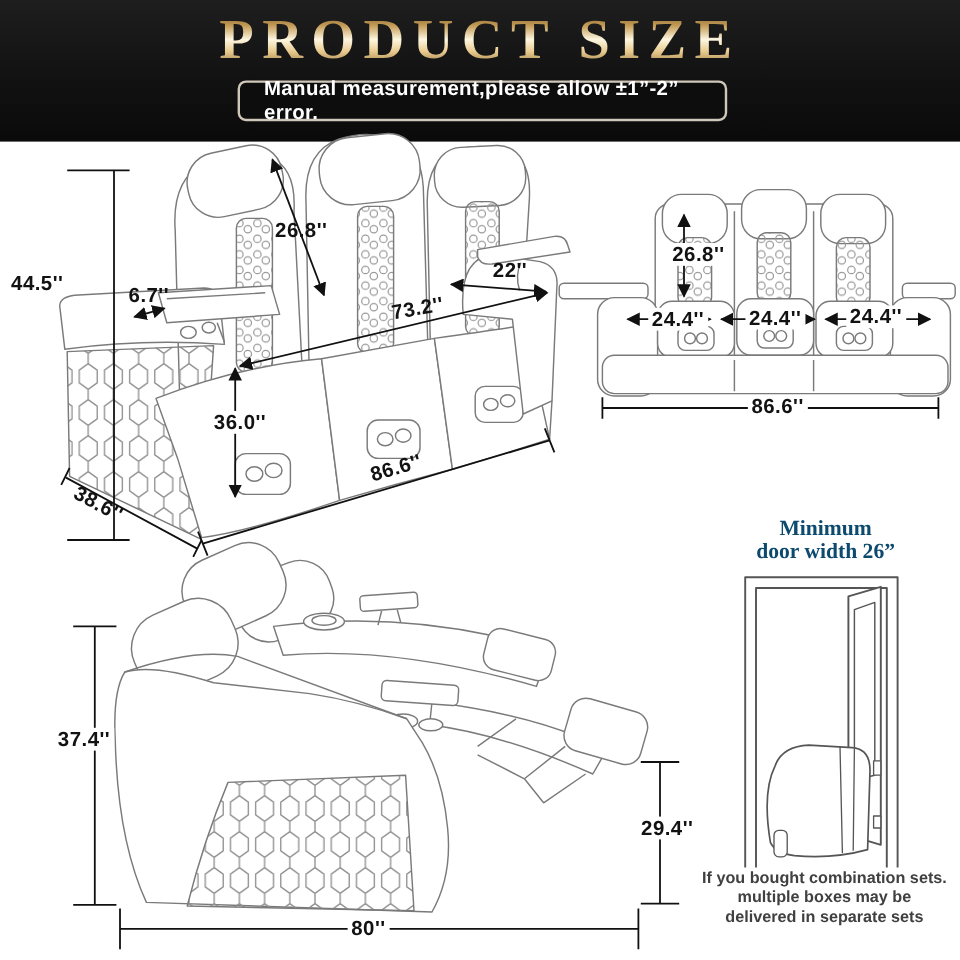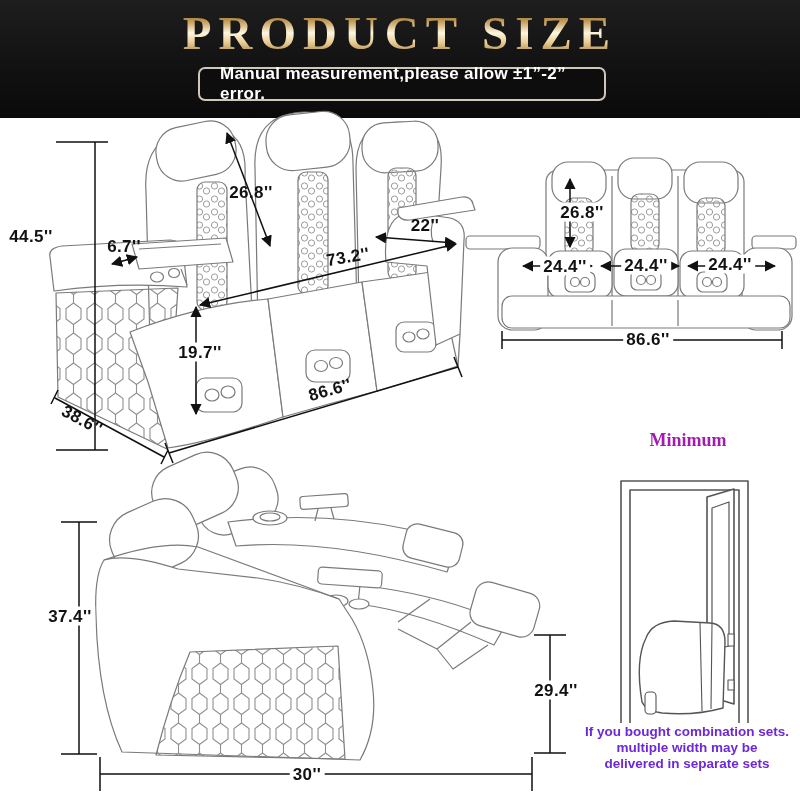--- a/index.html
+++ b/index.html
@@ -20,23 +20,23 @@
   svg.art{position:absolute;left:0;top:0;}
   
   .dim{position:absolute;font:700 17px "Liberation Sans",sans-serif;color:#121212;
        white-space:nowrap;transform:translate(-50%,-50%);letter-spacing:.4px;line-height:1;}
   .bgw{background:#fff;padding:1px 3px;}
   .rM10{transform:translate(-50%,-50%) rotate(-10deg);}
   .rM16{transform:translate(-50%,-50%) rotate(-16deg);}
   .rP28{transform:translate(-50%,-50%) rotate(28deg);}
   
   .door-title{position:absolute;left:587px;top:431px;width:202px;text-align:center;
-        font-family:"Liberation Serif",serif;font-weight:700;font-size:18px;line-height:1.05;color:#a21caf;}
+        font-family:"Liberation Serif",serif;font-weight:700;font-size:18px;line-height:1.05;color:#0c4a6e;}
   .door-note{position:absolute;left:584px;top:724px;width:206px;text-align:center;
-        font:700 13.5px "Liberation Sans",sans-serif;color:#6d28d9;line-height:1.2;}
+        font:700 13.5px "Liberation Sans",sans-serif;color:#404040;line-height:1.2;}
 </style>
 </head>
 <body>
 
 <div id="stage">
 
   <div class="banner">
     <div class="banner-title">PRODUCT SIZE</div>
     <div class="subtitle-box">
       <span>Manual measurement,please allow ±1”-2” error.</span>
@@ -180,36 +180,37 @@
       <path d="M550,635 V753 M534,635 H566 M534,753 H566"></path>
       <path d="M100,774 H532 M100,757 V791 M532,757 V791"></path>
     </g>
   </svg>
 
   <div class="dim" style="left:31px;top:236px">44.5''</div>
   <div class="dim" style="left:251px;top:192px">26.8''</div>
   <div class="dim" style="left:124px;top:246px">6.7''</div>
   <div class="dim" style="left:425px;top:225px">22''</div>
   <div class="dim rM10" style="left:348px;top:257px">73.2''</div>
-  <div class="dim bgw" style="left:200px;top:352px">19.7''</div>
+  <div class="dim bgw" style="left:200px;top:352px">36.0''</div>
   <div class="dim rM16" style="left:330px;top:390px">86.6''</div>
   <div class="dim rP28" style="left:82px;top:420px">38.6''</div>
 
   <div class="dim bgw" style="left:582px;top:212px">26.8''</div>
   <div class="dim bgw" style="left:565px;top:266px">24.4''</div>
   <div class="dim bgw" style="left:646px;top:265px">24.4''</div>
   <div class="dim bgw" style="left:730px;top:264px">24.4''</div>
   <div class="dim bgw" style="left:648px;top:339px">86.6''</div>
 
   <div class="dim bgw" style="left:70px;top:616px">37.4''</div>
   <div class="dim bgw" style="left:556px;top:690px">29.4''</div>
-  <div class="dim bgw" style="left:307px;top:774px">30''</div>
+  <div class="dim bgw" style="left:307px;top:774px">80''</div>
 
   <div class="door-title">
     <div>Minimum</div>
+    <div>door width 26”</div>
   </div>
   <div class="door-note">
     <div>If you bought combination sets.</div>
-    <div>multiple width may be</div>
+    <div>multiple boxes may be</div>
     <div>delivered in separate sets</div>
   </div>
 
 </div>
 
 </body></html>

